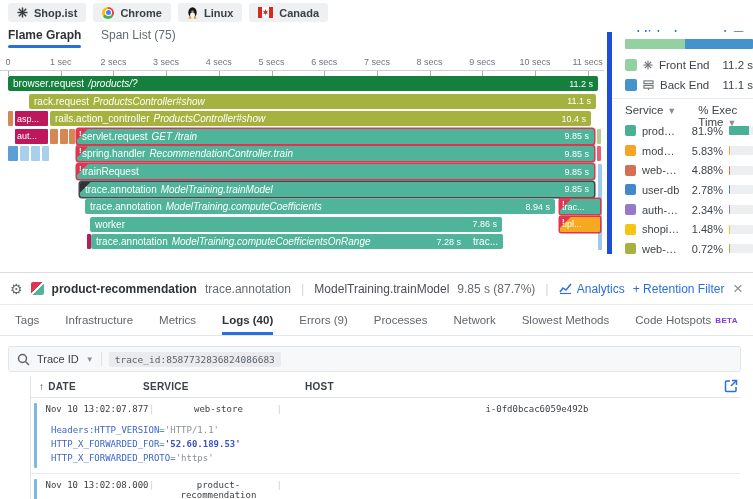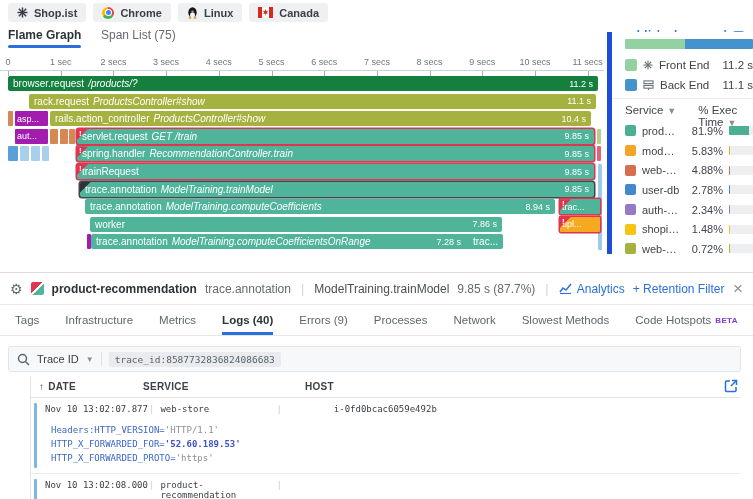--- a/index.html
+++ b/index.html
@@ -29,21 +29,21 @@
   .axis-line{position:absolute;top:70px;left:0;width:604px;height:1px;background:#cdd2d7;}
   
   #flame{position:absolute;top:0;left:0;}
   .bar{position:absolute;height:15px;border-radius:2px;display:flex;align-items:center;
        font-size:10px;color:#fff;padding:0 5px;box-sizing:border-box;overflow:hidden;white-space:nowrap;}
   .bar .rs{font-style:italic;margin-left:4px;}
   .bar .du{margin-left:auto;font-size:9px;padding-left:6px;}
   .bar .af{margin-left:12px;font-size:10px;}
   .bar.tiny{padding:0 2px;font-size:9px;border-radius:1px;}
   .yellow{background:#15803d}.olive{background:#a6b23f}.teal{background:#4fb49a}
-  .purple{background:#a21caf}.orange{background:#d78752}
+  .purple{background:#be185d}.orange{background:#d78752}
   .blue-dark{background:#5b9fd6}.blue-light{background:#a9d0ea}
   .uplorange{background:#f6a821}.palegreen{background:#b9cc90}
   .redsliver{background:#e2607a}.bluesliver{background:#9ec9e9}
   .bar.err{box-shadow:0 0 0 1.5px #e0354f;z-index:2;}
   .bar.sel{box-shadow:0 0 0 1.5px #40464c;z-index:2;}
   .flag{position:absolute;top:0;left:0;width:11px;height:11px;box-sizing:border-box;
         clip-path:polygon(0 0,100% 0,0 100%);background:#e0354f;color:#fff;
         font-size:8px;font-weight:bold;line-height:9px;padding-left:2px;}
   .flag.selflag{background:#2f3337;}
   
@@ -93,21 +93,21 @@
          font-size:9.5px;color:#5c636b;}
   .p-table{position:absolute;top:103px;left:30px;right:13px;bottom:0;border-left:1px solid #e3e6e9;}
   .lhead{display:flex;align-items:center;height:21px;border-bottom:1px solid #e3e6e9;
          font-size:10px;font-weight:700;color:#3c4147;letter-spacing:.3px;padding-left:8px;}
   .c-date{width:104px;}.c-svc{width:116px;}.c-host{flex:1;padding-left:46px;}
   .lhead .arrow{color:#3c4147;margin-right:4px;font-weight:400;}
   .ext-link{position:absolute;top:3px;right:2px;cursor:pointer;display:inline-flex;}
   .lentry{position:relative;padding:6px 0 8px 14px;font-family:"DejaVu Sans Mono",monospace;font-size:9px;}
   .lentry + .lentry{border-top:1px solid #e8eaec;}
   .lentry::before{content:"";position:absolute;left:3px;top:5px;bottom:5px;width:3px;background:#7db8de;border-radius:1px;}
-  .lrow{display:flex;color:#3a3f44;}
+  .lrow{display:flex;color:#3a3f44;text-align:center;}
   .lrow .sep{color:#c9ced3;padding:0 6px 0 0;}
   .lmsg{margin-top:9px;padding-left:6px;}
   .logline{line-height:14px;white-space:nowrap;}
   .seg-key{color:#3b66c9;}
   .seg-val{color:#8a9098;}
   .seg-ip{color:#4053c5;font-weight:700;}
   svg{display:block;}
 </style>
 </head>
 <body>

